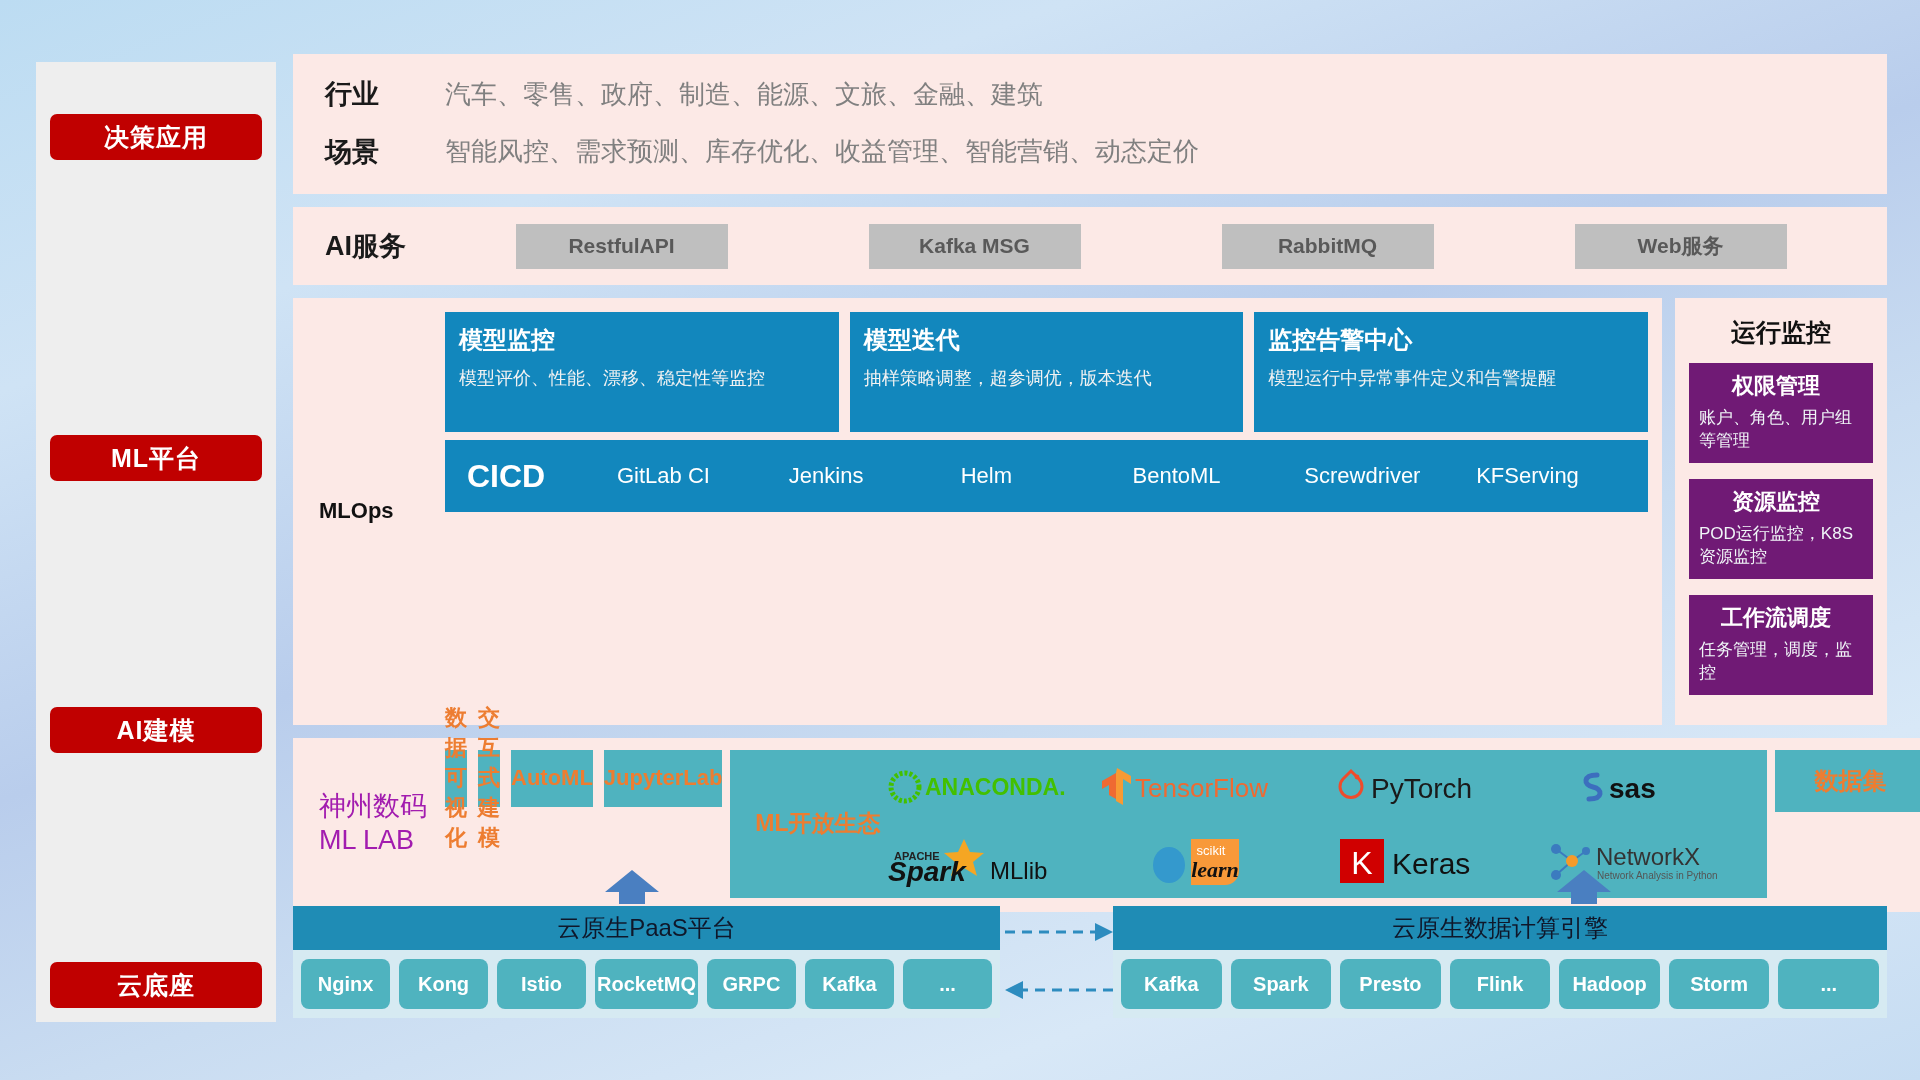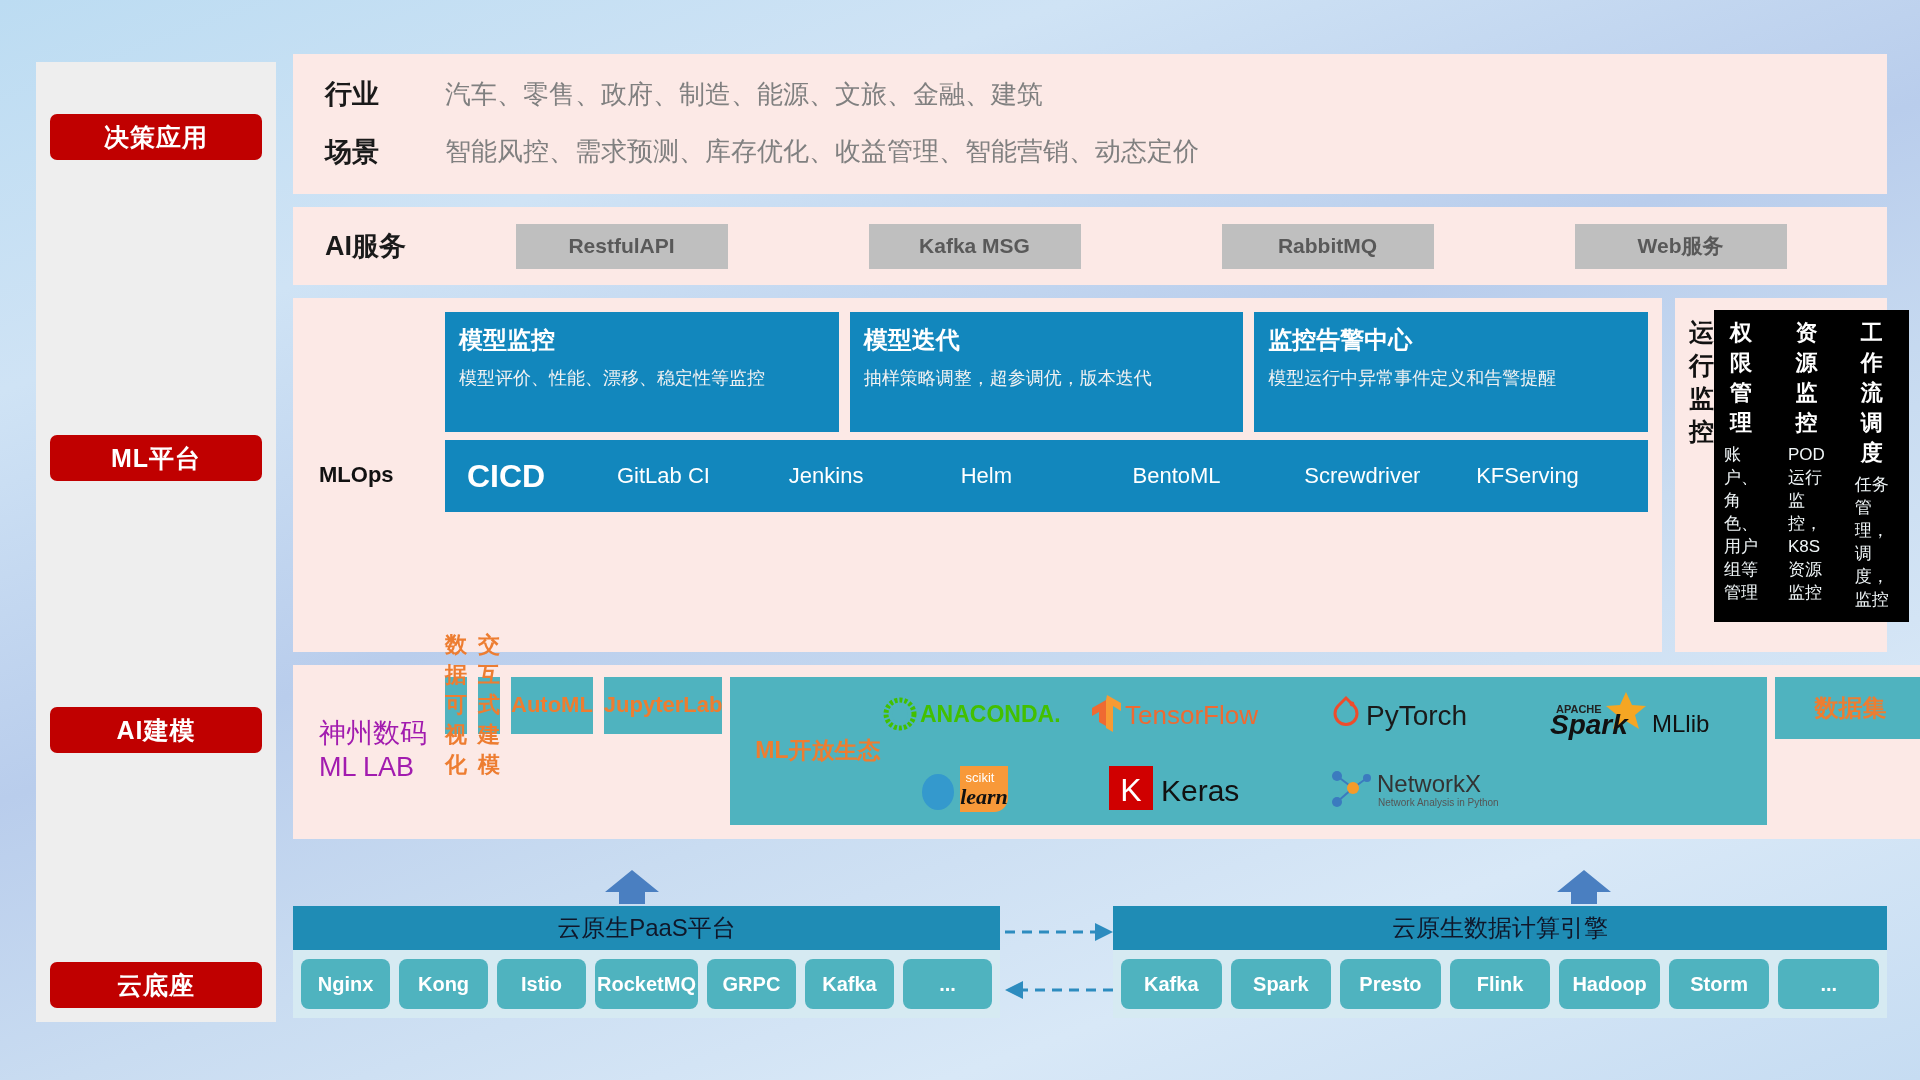--- a/index.html
+++ b/index.html
@@ -89,28 +89,28 @@
   .cicd-bar .cicd-items { display: flex; flex: 1; }
   .cicd-bar .cicd-items span {
     flex: 1; font-size: 22px; line-height: 1.15;
     word-break: break-all; padding-right: 6px;
   }
 
   
   #monitor-panel {
     width: 212px; flex: none; background: #fce9e6;
     padding: 12px 14px 14px 14px;
-    display: flex; flex-direction: row;
+    display: flex; flex-direction: column;
   }
   #monitor-panel .mtitle {
     font-size: 25px; font-weight: bold; color: #111;
     text-align: center; margin: 6px 0 14px 0;
   }
   .mcard {
-    background: #000000; color: #fff; padding: 8px 20px 10px 10px; margin-bottom: 16px;
+    background: #701a75; color: #fff; padding: 8px 20px 10px 10px; margin-bottom: 16px;
   }
   .mcard .t { font-size: 22px; font-weight: bold; text-align: center; margin-bottom: 6px; }
   .mcard .d { font-size: 17px; line-height: 1.35; color: #f0f6f8; }
 
   
   #row-model { display: flex; margin-top: 13px; }
   #model-panel { background: #fce9e6; padding: 12px 14px 14px 0; display: flex; }
   #model-panel .rlabel {
     width: 152px; flex: none; padding-left: 26px;
     display: flex; flex-direction: column; justify-content: center;
@@ -300,20 +300,26 @@
             </div>
 
             <div class="logo">
               <svg width="205" height="44" viewBox="0 0 205 44">
                 <path d="M18 6 L26 14 A11 11 0 1 1 10 14 Z" fill="none" stroke="#ee4c2c" stroke-width="3"></path>
                 <circle cx="24" cy="12" r="2.4" fill="#ee4c2c"></circle>
                 <text x="38" y="33" font-family="Liberation Sans, sans-serif" font-size="28" fill="#1a1a1a">PyTorch</text>
               </svg>
             </div>
 
+            <div class="logo">
+              <svg width="150" height="44" viewBox="0 0 150 44">
+                <path d="M22 10 C8 10 8 20 18 22 C28 24 28 34 14 34" fill="none" stroke="#3c6fbe" stroke-width="5" stroke-linecap="round"></path>
+                <text x="34" y="33" font-family="Liberation Sans, sans-serif" font-size="28" font-weight="bold" fill="#111">sas</text>
+              </svg>
+            </div>
 
             <div class="logo">
               <svg width="215" height="52" viewBox="0 0 215 52">
                 <polygon points="84,4 90,17 104,18 93,27 97,41 84,33 71,41 75,27 64,18 78,17" fill="#f5a623"></polygon>
                 <text x="14" y="25" font-family="Liberation Sans, sans-serif" font-size="11" font-weight="bold" fill="#222">APACHE</text>
                 <text x="8" y="46" font-family="Liberation Sans, sans-serif" font-size="28" font-weight="bold" font-style="italic" fill="#111">Spark</text>
                 <text x="110" y="44" font-family="Liberation Sans, sans-serif" font-size="24" fill="#111">MLlib</text>
               </svg>
             </div>
 

